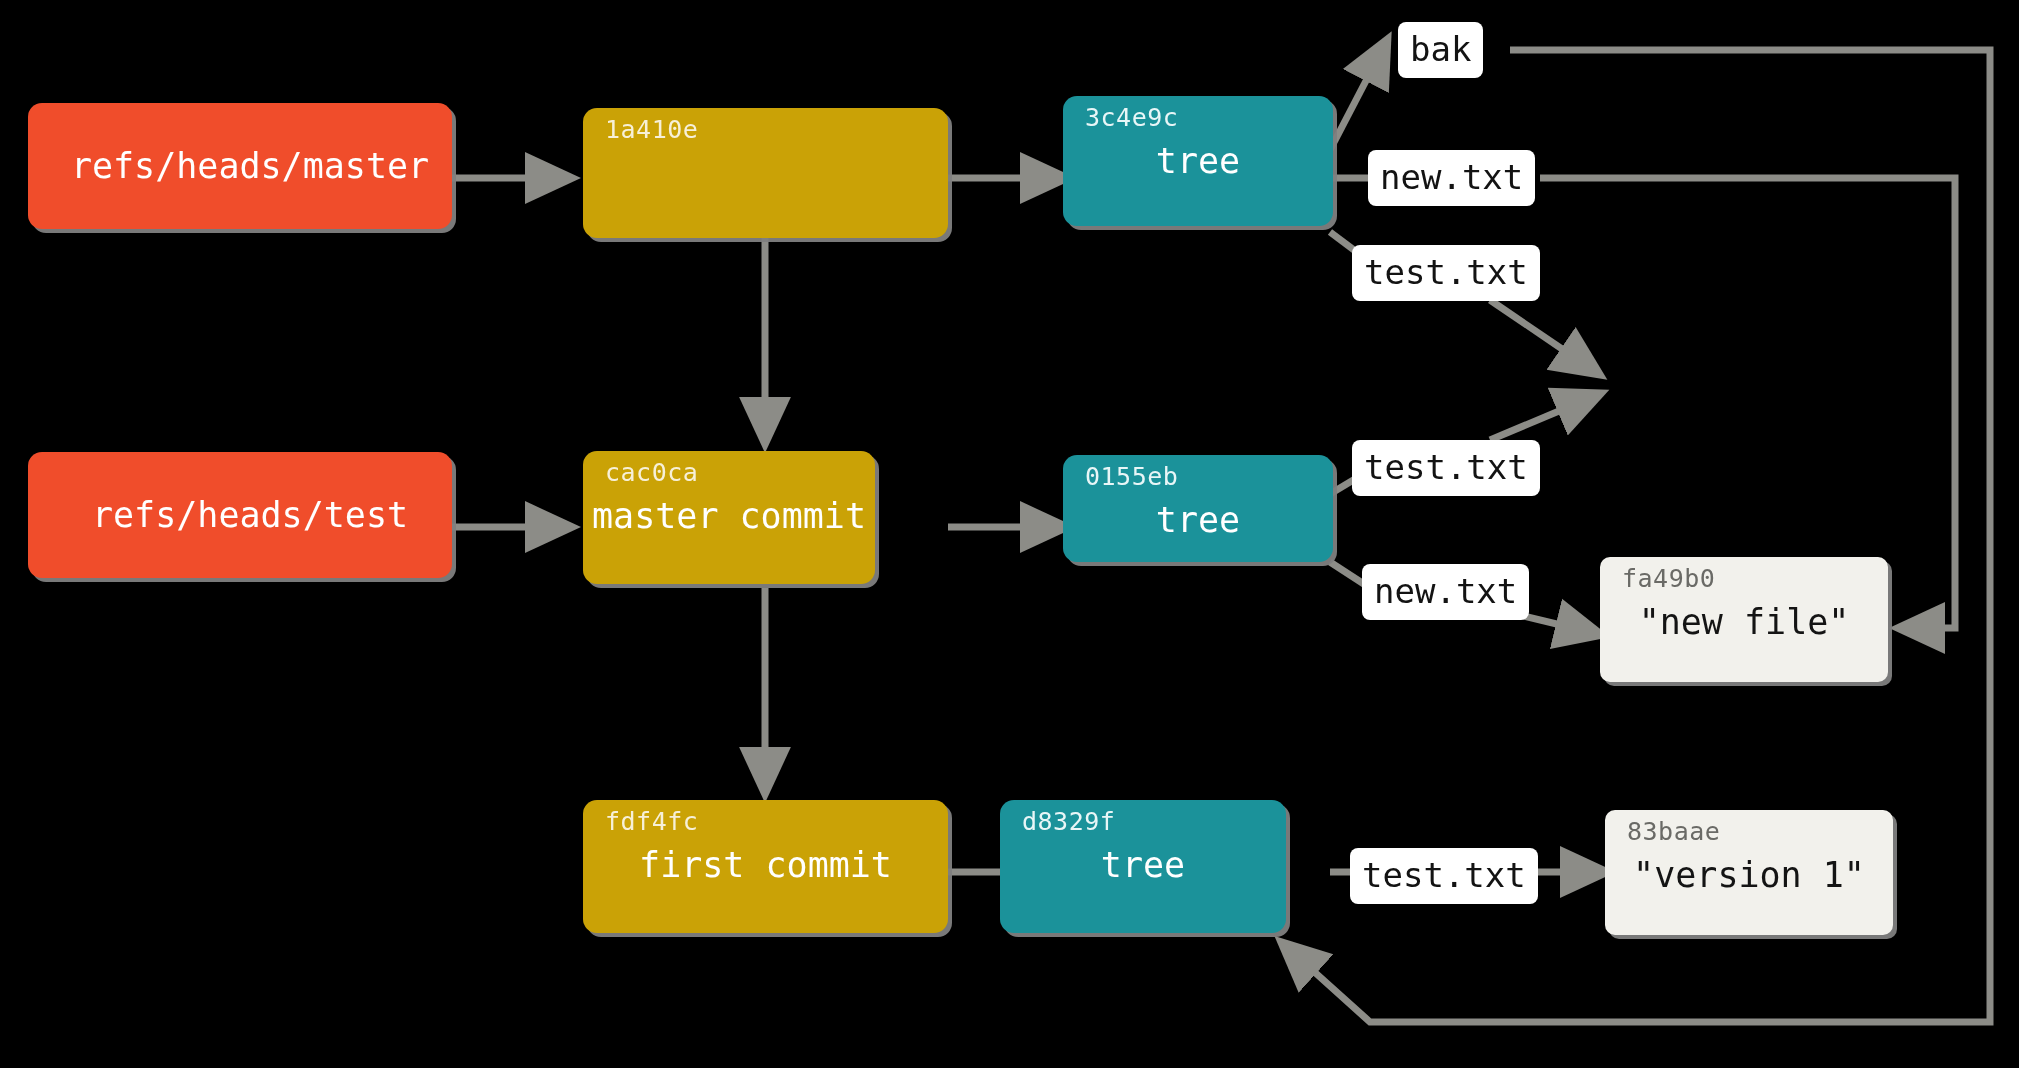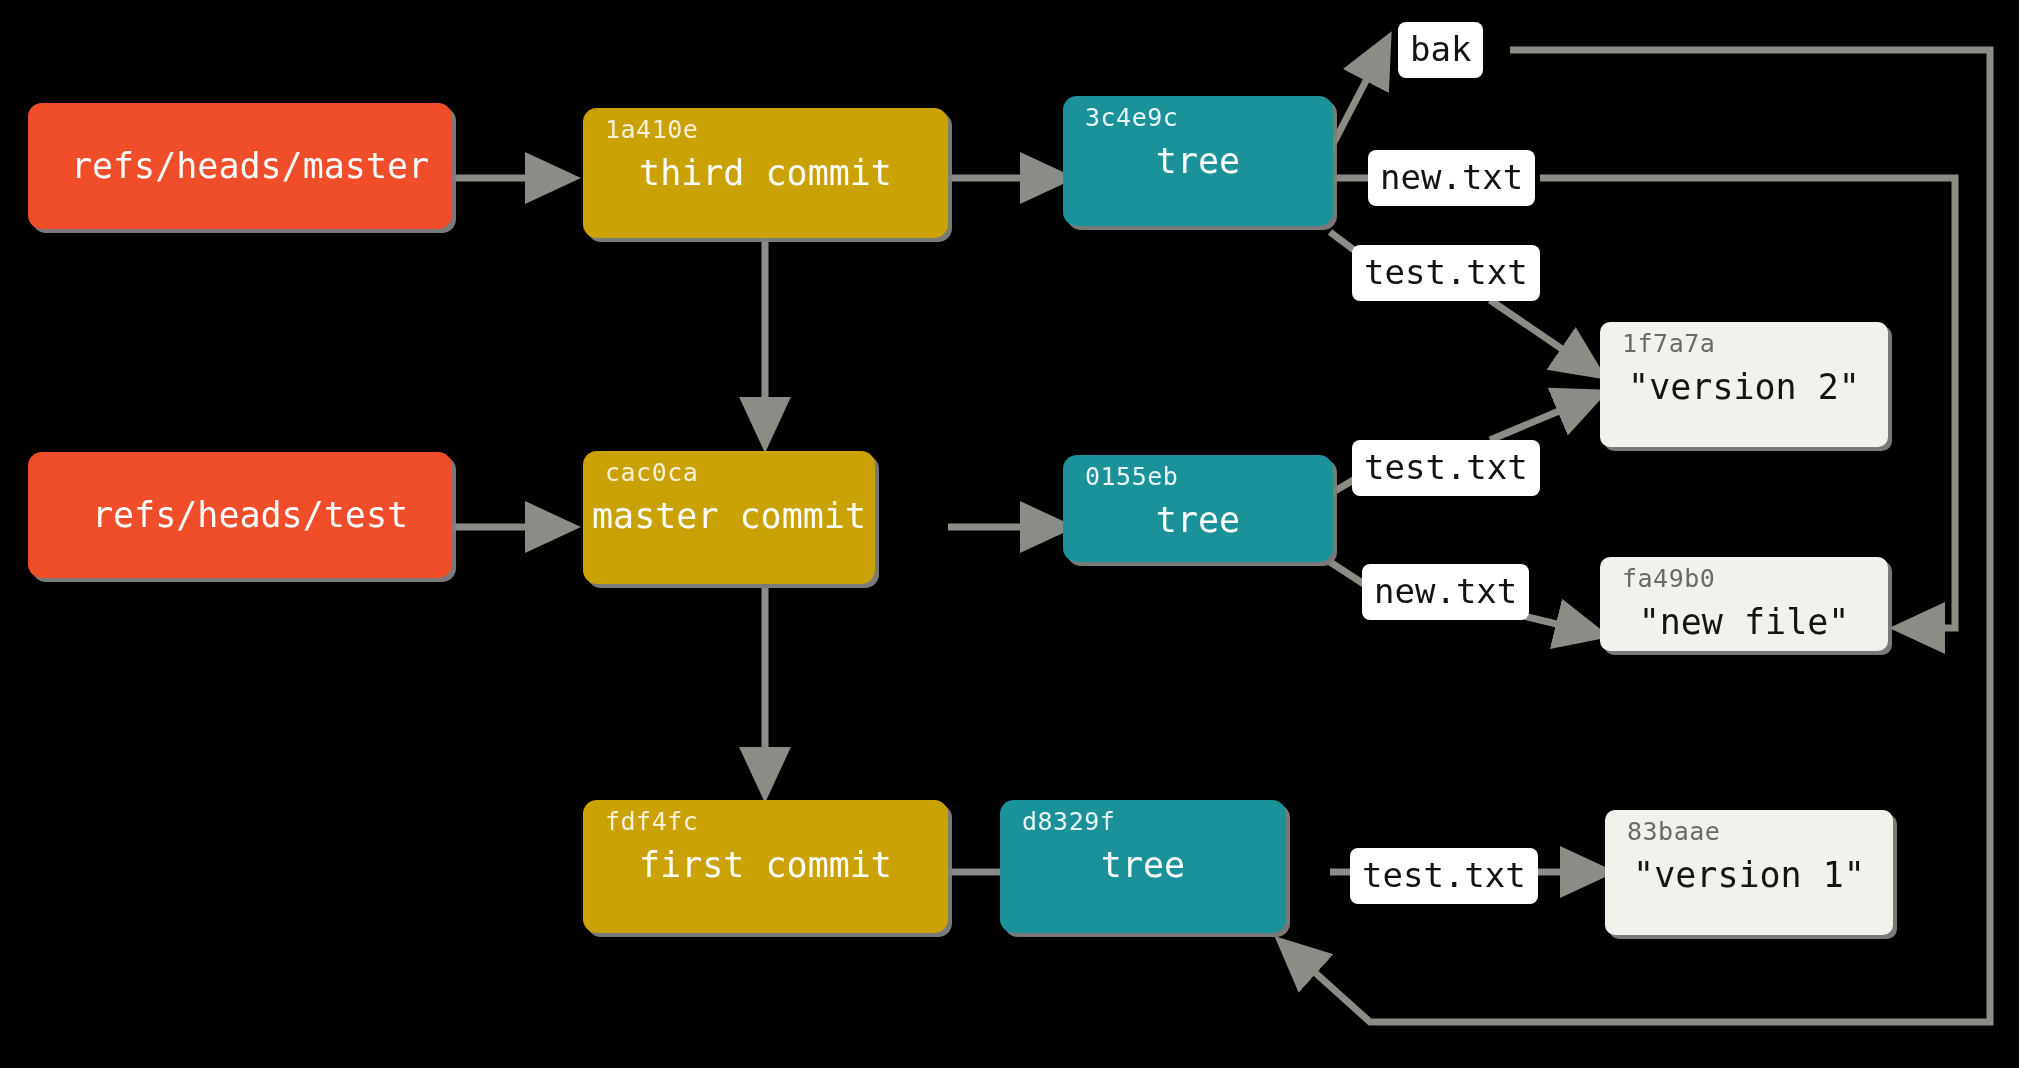--- a/index.html
+++ b/index.html
@@ -164,21 +164,20 @@
   <div class="node ref" style="left:28px; top:103px; width:424px; height:126px;">
     <div class="main">refs/heads/master</div>
   </div>
 
   <div class="node ref" style="left:28px; top:452px; width:424px; height:126px;">
     <div class="main">refs/heads/test</div>
   </div>
 
   <div class="node commit" style="left:583px; top:108px; width:365px; height:130px;">
     <div class="hash">1a410e</div>
-    <div class="main">third commit</div>
   </div>
 
   <div class="node commit" style="left:583px; top:451px; width:292px; height:133px;">
     <div class="hash">cac0ca</div>
     <div class="main">master commit</div>
   </div>
 
   <div class="node commit" style="left:583px; top:800px; width:365px; height:133px;">
     <div class="hash">fdf4fc</div>
     <div class="main">first commit</div>
@@ -192,26 +191,22 @@
   <div class="node tree" style="left:1063px; top:455px; width:270px; height:107px;">
     <div class="hash">0155eb</div>
     <div class="main">tree</div>
   </div>
 
   <div class="node tree" style="left:1000px; top:800px; width:286px; height:133px;">
     <div class="hash">d8329f</div>
     <div class="main">tree</div>
   </div>
 
-  <div class="node blob" style="left:1600px; top:322px; width:288px; height:125px;">
-    <div class="hash">1f7a7a</div>
-    <div class="main">"version 2"</div>
-  </div>
-
-  <div class="node blob" style="left:1600px; top:557px; width:288px; height:94px;">
+
+  <div class="node blob" style="left:1600px; top:557px; width:288px; height:125px;">
     <div class="hash">fa49b0</div>
     <div class="main">"new file"</div>
   </div>
 
   <div class="node blob" style="left:1605px; top:810px; width:288px; height:125px;">
     <div class="hash">83baae</div>
     <div class="main">"version 1"</div>
   </div>
 
   <div class="edge-label" style="left:1398px; top:22px;">bak</div>

